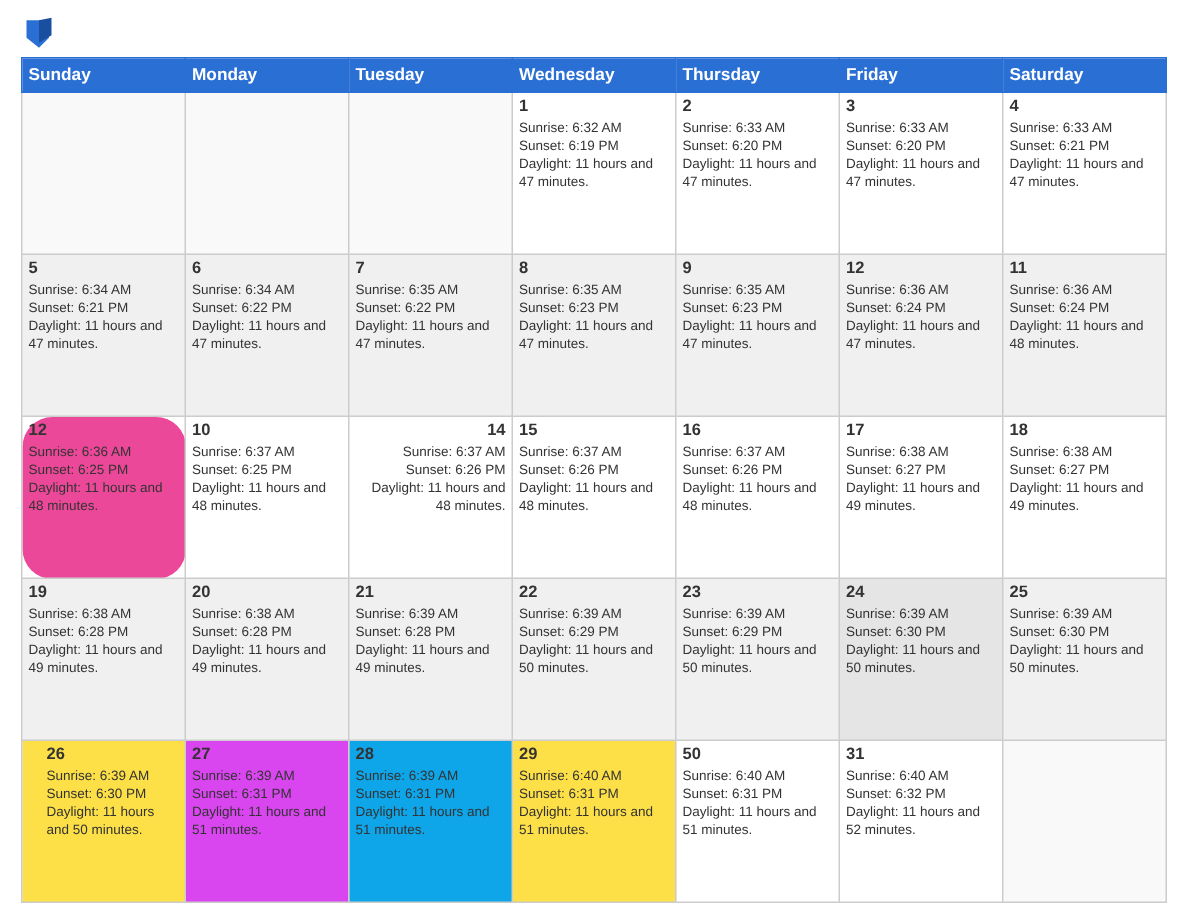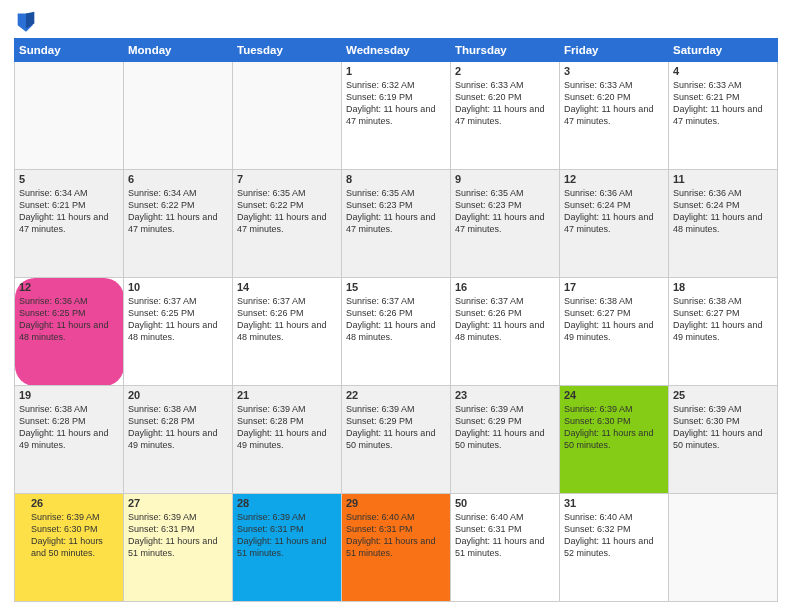--- a/index.html
+++ b/index.html
@@ -189,21 +189,21 @@
         </tr>
         <tr>
           <td style="background-color: #ec4899; border-radius: 20px;">
             <div class="day-num">12</div>
             <div class="day-info">Sunrise: 6:36 AM<br>Sunset: 6:25 PM<br>Daylight: 11 hours and 48 minutes.</div>
           </td>
           <td style="background-color: rgb(255, 255, 255);">
             <div class="day-num">10</div>
             <div class="day-info">Sunrise: 6:37 AM<br>Sunset: 6:25 PM<br>Daylight: 11 hours and 48 minutes.</div>
           </td>
-          <td style="background-color: rgb(255, 255, 255);">
+          <td style="background-color: rgb(255, 255, 255); text-align: right;">
             <div class="day-num">14</div>
             <div class="day-info">Sunrise: 6:37 AM<br>Sunset: 6:26 PM<br>Daylight: 11 hours and 48 minutes.</div>
           </td>
           <td style="background-color: rgb(255, 255, 255);">
             <div class="day-num">15</div>
             <div class="day-info">Sunrise: 6:37 AM<br>Sunset: 6:26 PM<br>Daylight: 11 hours and 48 minutes.</div>
           </td>
           <td style="background-color: rgb(255, 255, 255);">
             <div class="day-num">16</div>
             <div class="day-info">Sunrise: 6:37 AM<br>Sunset: 6:26 PM<br>Daylight: 11 hours and 48 minutes.</div>
@@ -231,43 +231,43 @@
             <div class="day-info">Sunrise: 6:39 AM<br>Sunset: 6:28 PM<br>Daylight: 11 hours and 49 minutes.</div>
           </td>
           <td style="background-color: rgb(240, 240, 240);">
             <div class="day-num">22</div>
             <div class="day-info">Sunrise: 6:39 AM<br>Sunset: 6:29 PM<br>Daylight: 11 hours and 50 minutes.</div>
           </td>
           <td style="background-color: rgb(240, 240, 240);">
             <div class="day-num">23</div>
             <div class="day-info">Sunrise: 6:39 AM<br>Sunset: 6:29 PM<br>Daylight: 11 hours and 50 minutes.</div>
           </td>
-          <td style="background-color: #84cc16;">
+          <td style="background-color: #e5e5e5;">
             <div class="day-num">24</div>
             <div class="day-info">Sunrise: 6:39 AM<br>Sunset: 6:30 PM<br>Daylight: 11 hours and 50 minutes.</div>
           </td>
           <td style="background-color: rgb(240, 240, 240);">
             <div class="day-num">25</div>
             <div class="day-info">Sunrise: 6:39 AM<br>Sunset: 6:30 PM<br>Daylight: 11 hours and 50 minutes.</div>
           </td>
         </tr>
         <tr>
           <td style="background-color: #fde047; padding-left: 16px;">
             <div class="day-num">26</div>
             <div class="day-info">Sunrise: 6:39 AM<br>Sunset: 6:30 PM<br>Daylight: 11 hours and 50 minutes.</div>
           </td>
-          <td style="background-color: #fef9c3;">
+          <td style="background-color: #d946ef;">
             <div class="day-num">27</div>
             <div class="day-info">Sunrise: 6:39 AM<br>Sunset: 6:31 PM<br>Daylight: 11 hours and 51 minutes.</div>
           </td>
           <td style="background-color: #0ea5e9;">
             <div class="day-num">28</div>
             <div class="day-info">Sunrise: 6:39 AM<br>Sunset: 6:31 PM<br>Daylight: 11 hours and 51 minutes.</div>
           </td>
-          <td style="background-color: #f97316;">
+          <td style="background-color: #fde047;">
             <div class="day-num">29</div>
             <div class="day-info">Sunrise: 6:40 AM<br>Sunset: 6:31 PM<br>Daylight: 11 hours and 51 minutes.</div>
           </td>
           <td style="background-color: rgb(255, 255, 255);">
             <div class="day-num">50</div>
             <div class="day-info">Sunrise: 6:40 AM<br>Sunset: 6:31 PM<br>Daylight: 11 hours and 51 minutes.</div>
           </td>
           <td style="background-color: rgb(255, 255, 255);">
             <div class="day-num">31</div>
             <div class="day-info">Sunrise: 6:40 AM<br>Sunset: 6:32 PM<br>Daylight: 11 hours and 52 minutes.</div>

